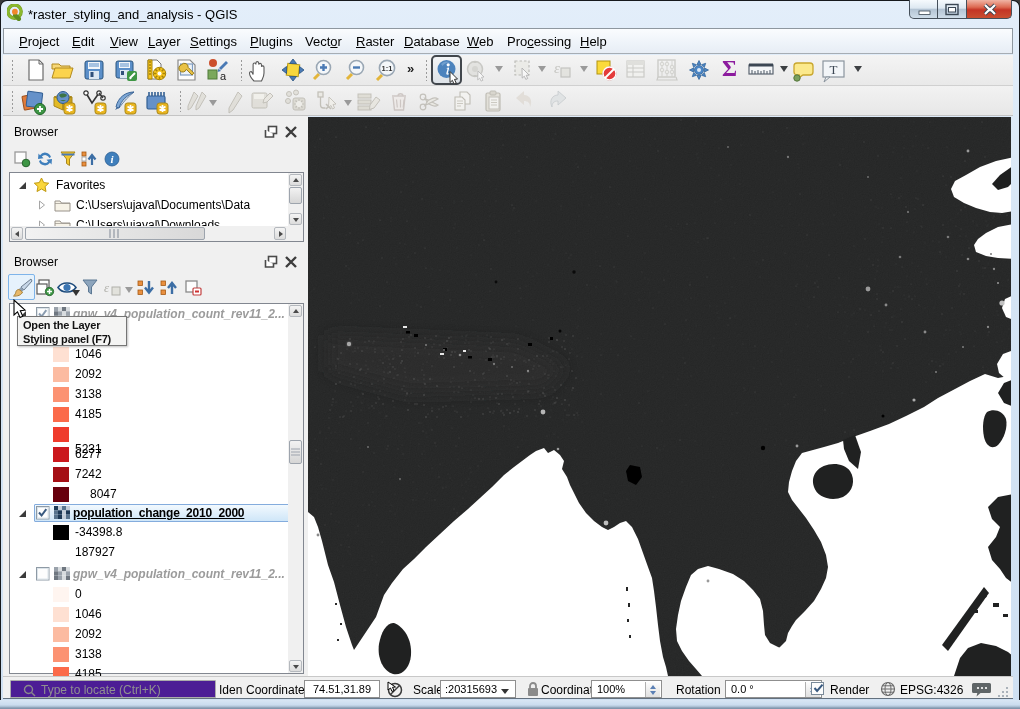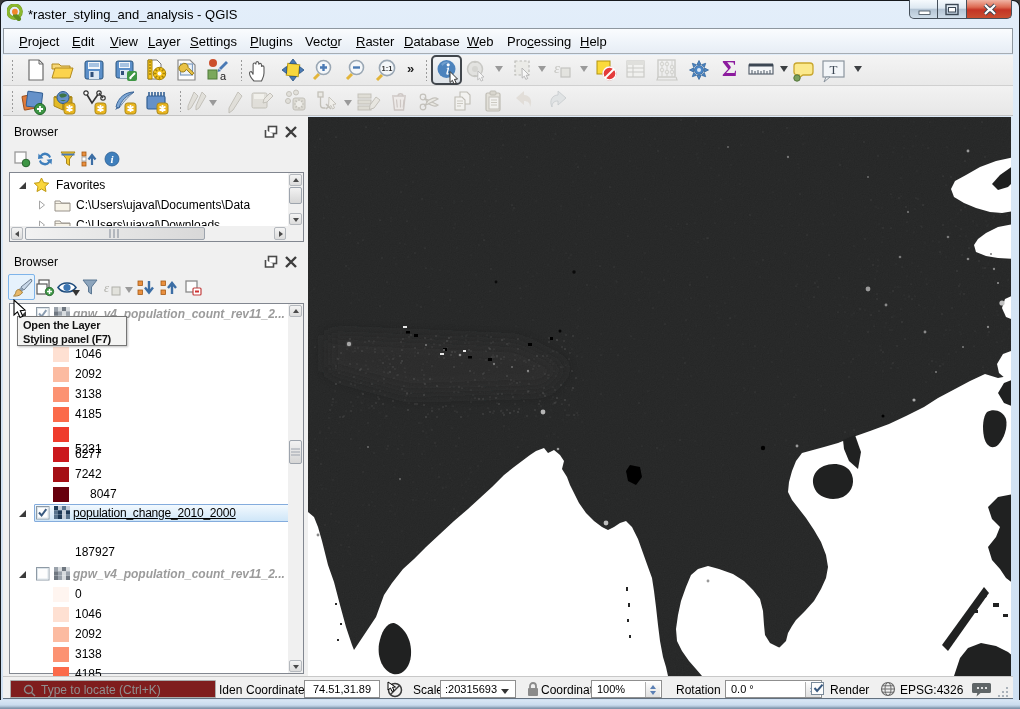--- a/index.html
+++ b/index.html
@@ -40,21 +40,21 @@
 .sbbtn{position:absolute;background:linear-gradient(180deg,#f4f4f4,#dcdcdc);
  border:1px solid #b4b8bd;border-radius:2px;}
 .sbthumb{position:absolute;background:linear-gradient(90deg,#f2f2f2,#d8d8d8);
  border:1px solid #9da4ad;border-radius:2px;}
 .sbthumbh{position:absolute;background:linear-gradient(180deg,#f2f2f2,#d6d6d6);
  border:1px solid #9da4ad;border-radius:2px;}
 .arr{position:absolute;width:0;height:0;}
 #map{position:absolute;left:308px;top:117px;width:703px;height:559px;background:#fff;overflow:hidden;}
 #statusbar{position:absolute;left:3px;top:676px;width:1010px;height:23px;
  background:#f0f0f0;border-top:1px solid #c8c8c8;border-bottom:1px solid #62707e;font-size:11px;color:#111;}
-#locbox{position:absolute;left:7px;top:3px;width:206px;height:18px;background:#7f1d1d;
+#locbox{position:absolute;left:7px;top:3px;width:206px;height:18px;background:#4c1d95;
  border:1px solid #ababab;border-radius:1px;color:#909090;font-size:12px;line-height:16px;}
 .sbx{position:absolute;top:3px;height:18px;background:#fff;border:1px solid #8f8f8f;
  font-size:11px;color:#000;line-height:16px;}
 .slbl{position:absolute;top:6px;font-size:12px;color:#000;}
 .spin{position:absolute;right:1px;top:1px;width:15px;height:15px;
  background:linear-gradient(180deg,#fdfdfd,#e0e0e0);border-left:1px solid #b0b0b0;}
 #bottomedge{position:absolute;left:0;top:700px;width:1020px;height:9px;
  background:linear-gradient(180deg,#d8e6f4 0%,#cadcee 55%,#a9bdd1 75%,#8296ac 90%,#8296ac 100%);}
 .ttip{position:absolute;left:17px;top:316px;width:110px;height:30px;background:#f4f4f3;
  border:1px solid #757575;box-shadow:1px 1px 2px rgba(0,0,0,.25);z-index:60;
@@ -683,21 +683,25 @@
           <rect x="12" y="0.0" width="4" height="4.33" fill="#c2cdd8"></rect>
           <rect x="0" y="4.3" width="4" height="4.33" fill="#58748e"></rect>
           <rect x="4" y="4.3" width="4" height="4.33" fill="#1d3a57"></rect>
           <rect x="8" y="4.3" width="4" height="4.33" fill="#c2cdd8"></rect>
           <rect x="12" y="4.3" width="4" height="4.33" fill="#1d3a57"></rect>
           <rect x="0" y="8.7" width="4" height="4.33" fill="#58748e"></rect>
           <rect x="4" y="8.7" width="4" height="4.33" fill="#1d3a57"></rect>
           <rect x="8" y="8.7" width="4" height="4.33" fill="#c2cdd8"></rect>
           <rect x="12" y="8.7" width="4" height="4.33" fill="#58748e"></rect>
         </svg>
-        <span style="position:absolute;left:63px;top:2px;font-weight:normal;text-decoration:underline;letter-spacing:-0.2px">population_change_2010_2000</span>
+        <span style="position:absolute;left:63px;top:2px;font-weight:bold;text-decoration:underline;letter-spacing:-0.2px">population_change_2010_2000</span>
+      </div>
+      <div class="trow" style="top:220px;width:276px">
+        <div style="position:absolute;left:43px;top:1px;width:16px;height:15px;background:#000"></div>
+        <span style="position:absolute;left:65px;top:1px">-34398.8</span>
       </div>
       <div class="trow" style="top:240px;width:276px">
         <span style="position:absolute;left:65px;top:1px">187927</span>
       </div>
       <div class="trow" style="top:260px;width:276px;height:20px">
         <svg width="9" height="9" style="position:absolute;left:8px;top:6px">
           <path d="M8 1 V8 H1 z" fill="#3b3b3b"></path>
         </svg>
         <svg width="14" height="14" style="position:absolute;left:26px;top:3px">
           <rect x="0.5" y="0.5" width="12.5" height="12.5" fill="#fdfdfd" stroke="#8e9aa5" stroke-width="1"></rect>

